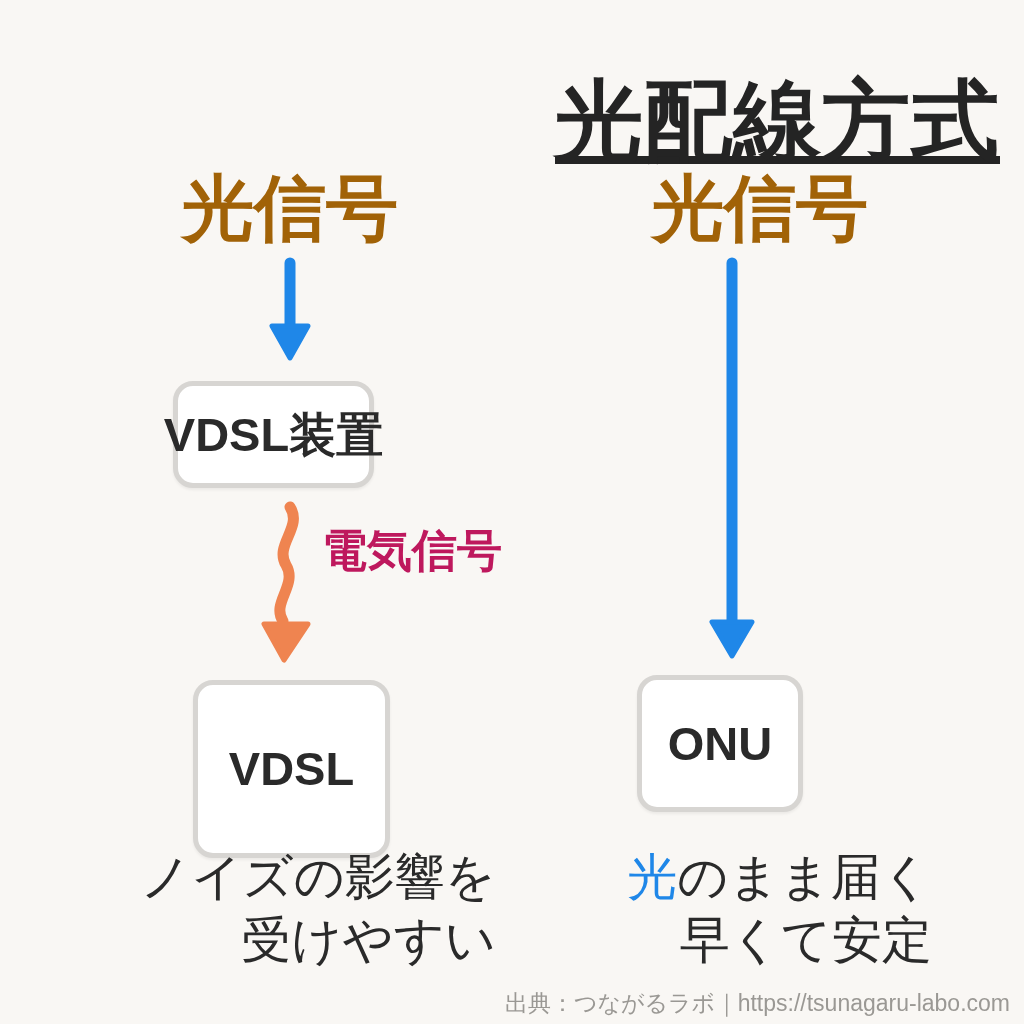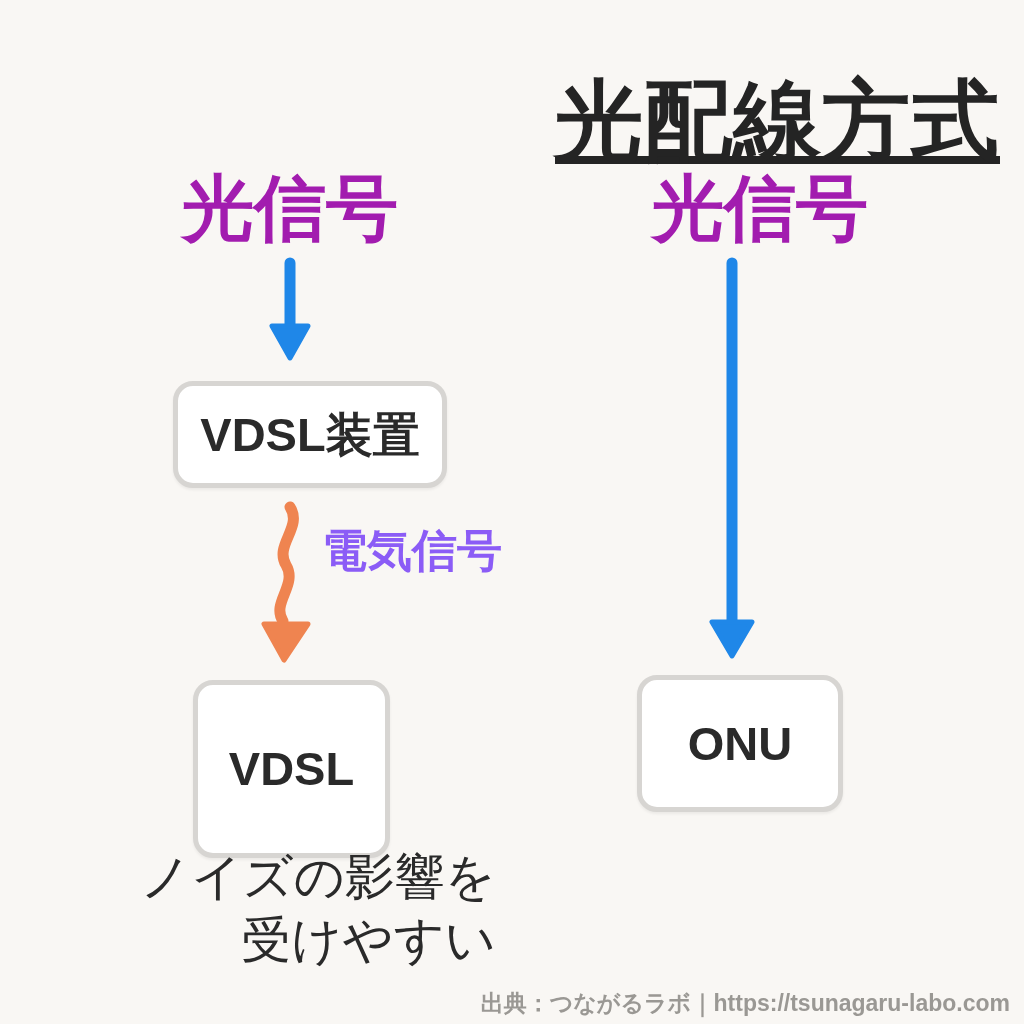--- a/index.html
+++ b/index.html
@@ -8,39 +8,39 @@
     position:relative;width:1024px;height:1024px;overflow:hidden;
     background:#F9F7F4;color:#242424;
   }
   .abs{position:absolute;}
   .center{text-align:center;}
   .col-title{
     font-size:88px;font-weight:700;line-height:1;letter-spacing:1px;
     color:#242424;white-space:nowrap;
   }
   .signal{
-    font-size:72px;font-weight:700;line-height:1;color:#a21caf;white-space:nowrap;
+    font-size:72px;font-weight:700;line-height:1;color:#a16207;white-space:nowrap;
   }
   .node-box{
     background:#FFFFFF;border:5px solid #D7D5D2;border-radius:20px;
     box-shadow:0 2px 3px rgba(0,0,0,0.06);
     display:flex;flex-direction:column;align-items:center;justify-content:center;
     box-sizing:border-box;
   }
   .node-label{font-size:47px;font-weight:700;line-height:1.35;color:#2A2A2A;white-space:nowrap;}
   .node-sub{font-size:25px;font-weight:700;line-height:1.2;color:#2A2A2A;white-space:nowrap;margin-top:6px;}
   .convert-label{
-    font-size:45px;font-weight:700;line-height:1.3;color:#8b5cf6;white-space:nowrap;
+    font-size:45px;font-weight:700;line-height:1.3;color:#be185d;white-space:nowrap;
   }
   .caption{
     font-size:50px;font-weight:400;line-height:1.26;color:#2A2A2A;white-space:nowrap;text-align:right;
   }
   .hl-blue{color:#1F87E8;}
   .footer-credit{
-    font-size:23px;font-weight:700;color:#9A9894;white-space:nowrap;
+    font-size:23px;font-weight:400;color:#9A9894;white-space:nowrap;
   }
 </style>
 </head>
 <body>
 
 <div class="canvas">
 
   <div class="abs col-title center" style="left:555px;top:77px;width:400px;text-decoration:underline;">光配線方式</div>
 
   <div class="abs signal center" style="left:140px;top:172px;width:300px;">光信号</div>
@@ -49,44 +49,48 @@
   <svg class="abs" style="left:265px;top:256px;" width="50" height="108" viewBox="0 0 50 108">
     <line x1="25" y1="7" x2="25" y2="72" stroke="#1F87E8" stroke-width="11" stroke-linecap="round"></line>
     <path d="M 7 70 L 43 70 L 25 102 Z" fill="#1F87E8" stroke="#1F87E8" stroke-width="5" stroke-linejoin="round"></path>
   </svg>
 
   <svg class="abs" style="left:707px;top:256px;" width="50" height="406" viewBox="0 0 50 406">
     <line x1="25" y1="7" x2="25" y2="368" stroke="#1F87E8" stroke-width="11" stroke-linecap="round"></line>
     <path d="M 5 366 L 45 366 L 25 400 Z" fill="#1F87E8" stroke="#1F87E8" stroke-width="5" stroke-linejoin="round"></path>
   </svg>
 
-  <div class="abs node-box" style="left:173px;top:381px;width:274px;height:107px;">
+  <div class="abs node-box" style="left:173px;top:381px;width:201px;height:107px;">
     <div class="node-label">VDSL装置</div>
   </div>
 
   <svg class="abs" style="left:256px;top:500px;" width="64" height="168" viewBox="0 0 64 168">
     <path d="M 34 7 C 47 27 18 45 30 65 C 42 85 15 103 27 121" fill="none" stroke="#EF8450" stroke-width="11" stroke-linecap="round"></path>
     <path d="M 8 124 L 52 124 L 28 160 Z" fill="#EF8450" stroke="#EF8450" stroke-width="5" stroke-linejoin="round"></path>
   </svg>
 
   <div class="abs convert-label center" style="left:322px;top:522px;width:180px;">
     <div>電気信号</div>
   </div>
 
   <div class="abs node-box" style="left:193px;top:680px;width:197px;height:178px;">
     <div class="node-label" style="line-height:1.3;">
       <div>VDSL</div>
     </div>
   </div>
 
-  <div class="abs node-box" style="left:637px;top:675px;width:206px;height:137px;">
+  <div class="abs node-box" style="left:637px;top:675px;width:166px;height:137px;">
     <div class="node-label" style="line-height:1.05;">ONU</div>
   </div>
 
   <div class="abs caption center" style="left:96px;top:846px;width:400px;">
     <div>ノイズの影響を</div>
     <div>受けやすい</div>
   </div>
 
+  <div class="abs caption center" style="left:532px;top:846px;width:400px;">
+    <div><span class="hl-blue">光</span><span>のまま届く</span></div>
+    <div>早くて安定</div>
+  </div>
 
   <div class="abs footer-credit" style="right:14px;top:988px;">出典：つながるラボ｜https://tsunagaru-labo.com</div>
 
 </div>
 
 </body></html>

